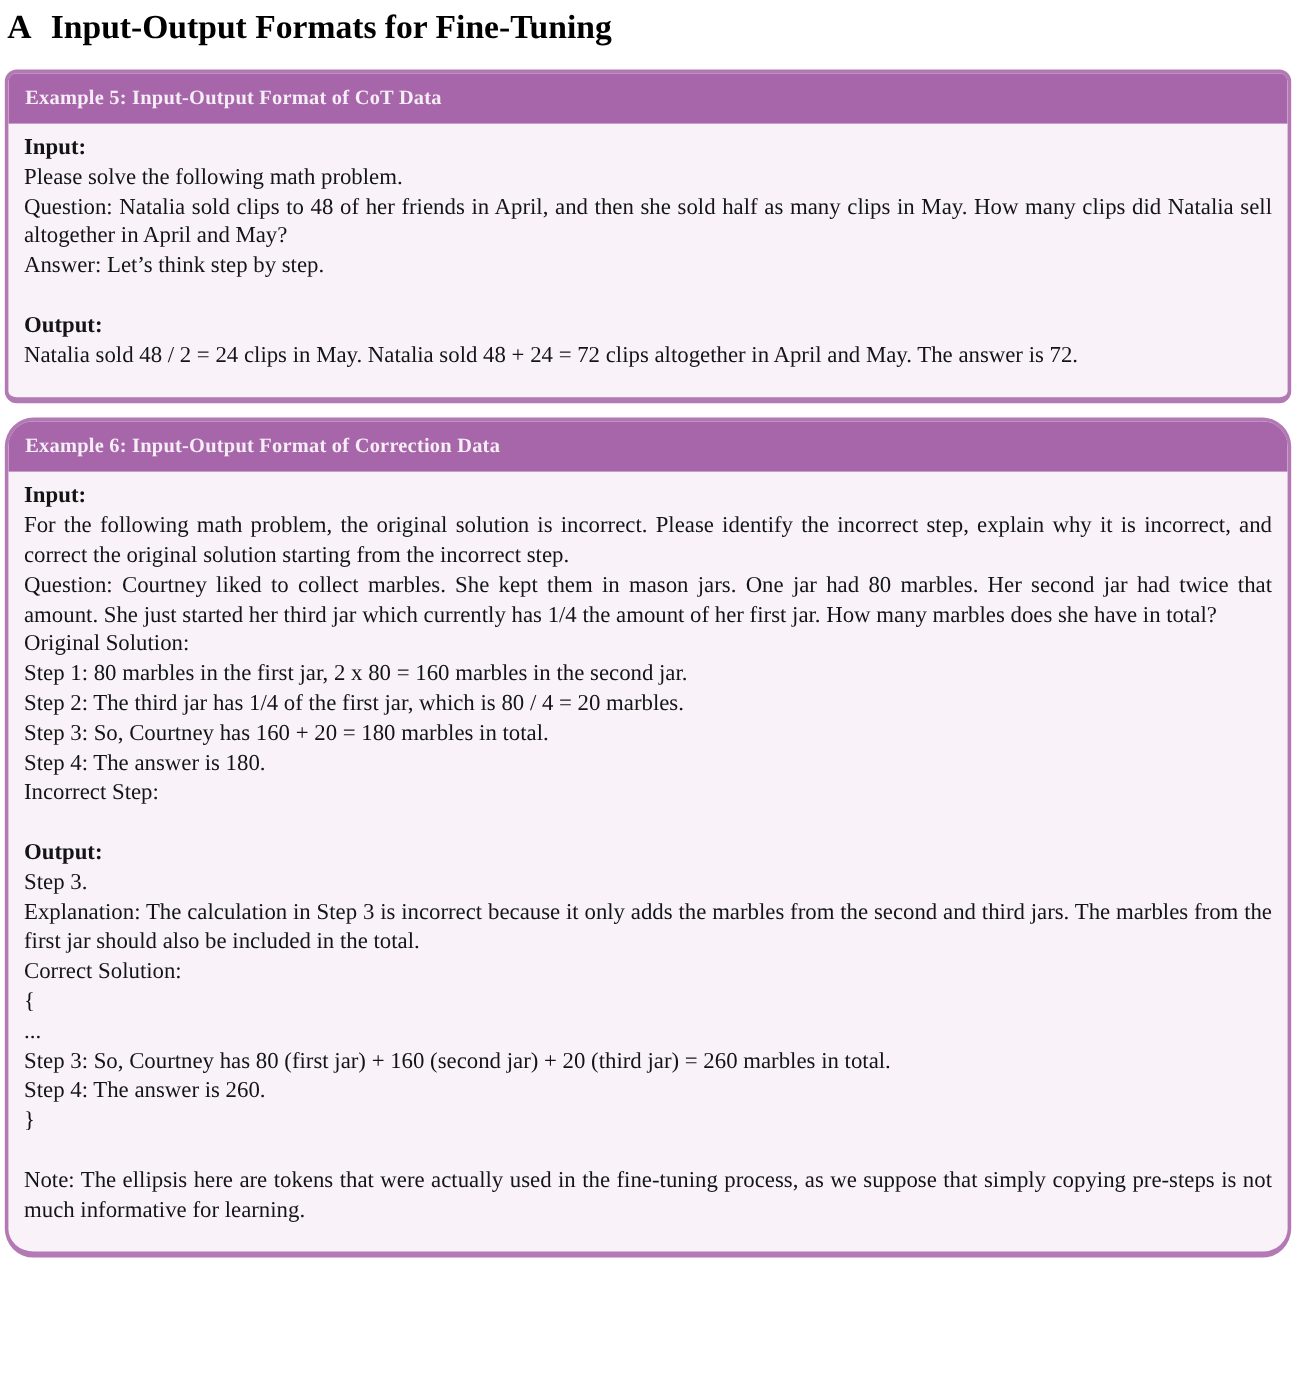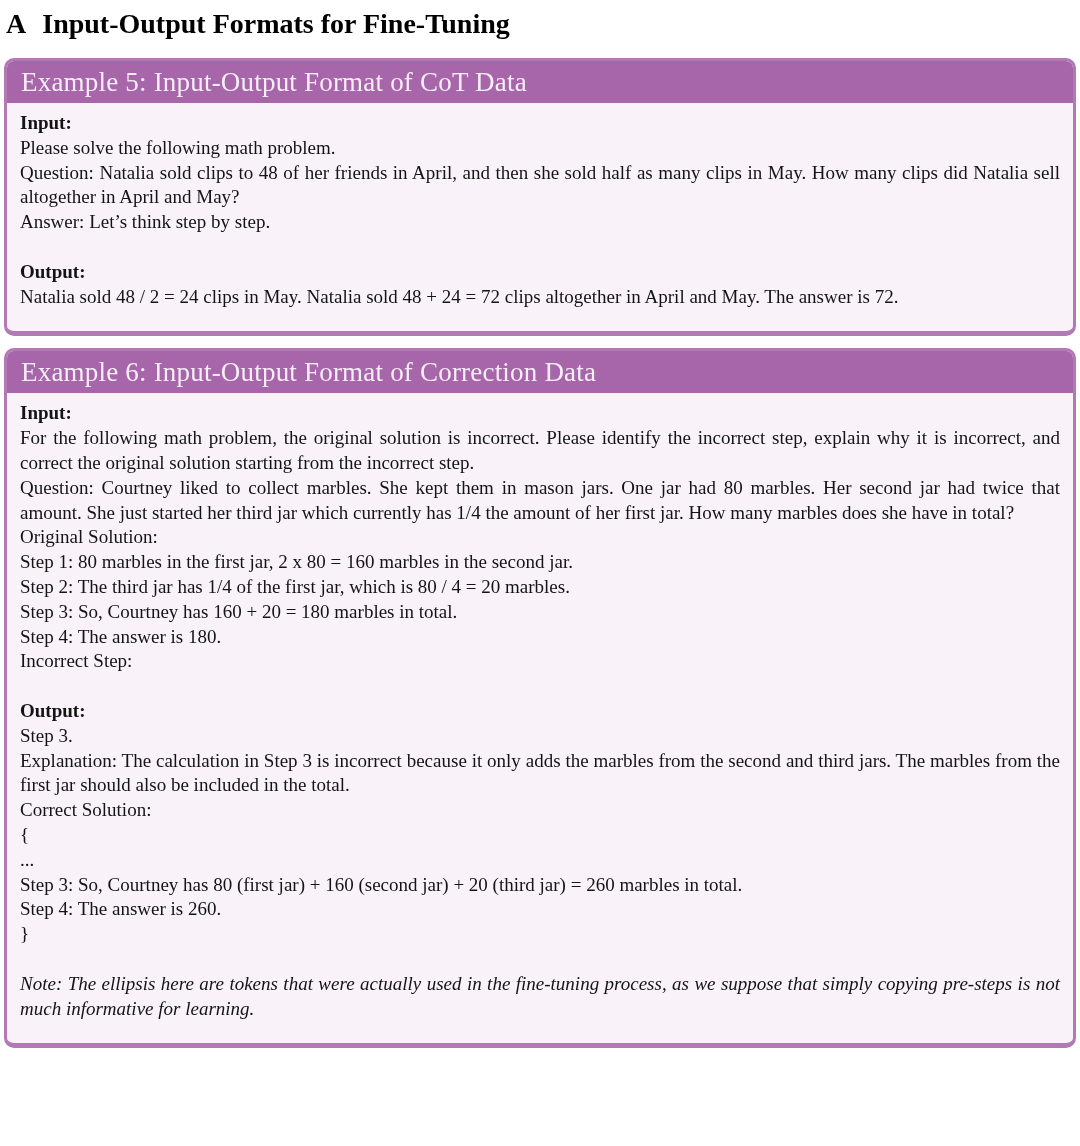--- a/index.html
+++ b/index.html
@@ -41,42 +41,42 @@
   }
 
   .example-box {
     margin-top: 18px;
     background: var(--body-bg);
     border: 3px solid var(--frame-border);
     border-bottom-width: 5px;
     border-radius: 10px;
     overflow: hidden;
   }
-  .example-box.second { margin-top: 12px; }
+  .example-box.second { margin-top: 12px; border-radius: 24px; }
 
   .box-header {
     background: var(--header-bg);
     height: 42px;
     display: flex;
     align-items: center;
     padding: 0 14px;
-    font-size: 27px;
-    font-weight: normal;
+    font-size: 17px;
+    font-weight: bold;
     color: var(--title-text);
     letter-spacing: 0.2px;
   }
 
   .box-body {
     padding: 8px 13px 22px 13px;
     font-size: 19px;
     line-height: 24.8px;
   }
   .line { text-align: justify; }
   .line.bold { font-weight: bold; }
-  .line.italic { font-style: italic; }
+  .line.italic { }
   .line.blank { text-align: left; }
 </style>
 </head>
 <body>
 
 <div class="page">
 
   <h1 class="section-heading">
     <span class="section-label">A</span>
     <span class="section-title">Input-Output Formats for Fine-Tuning</span>

